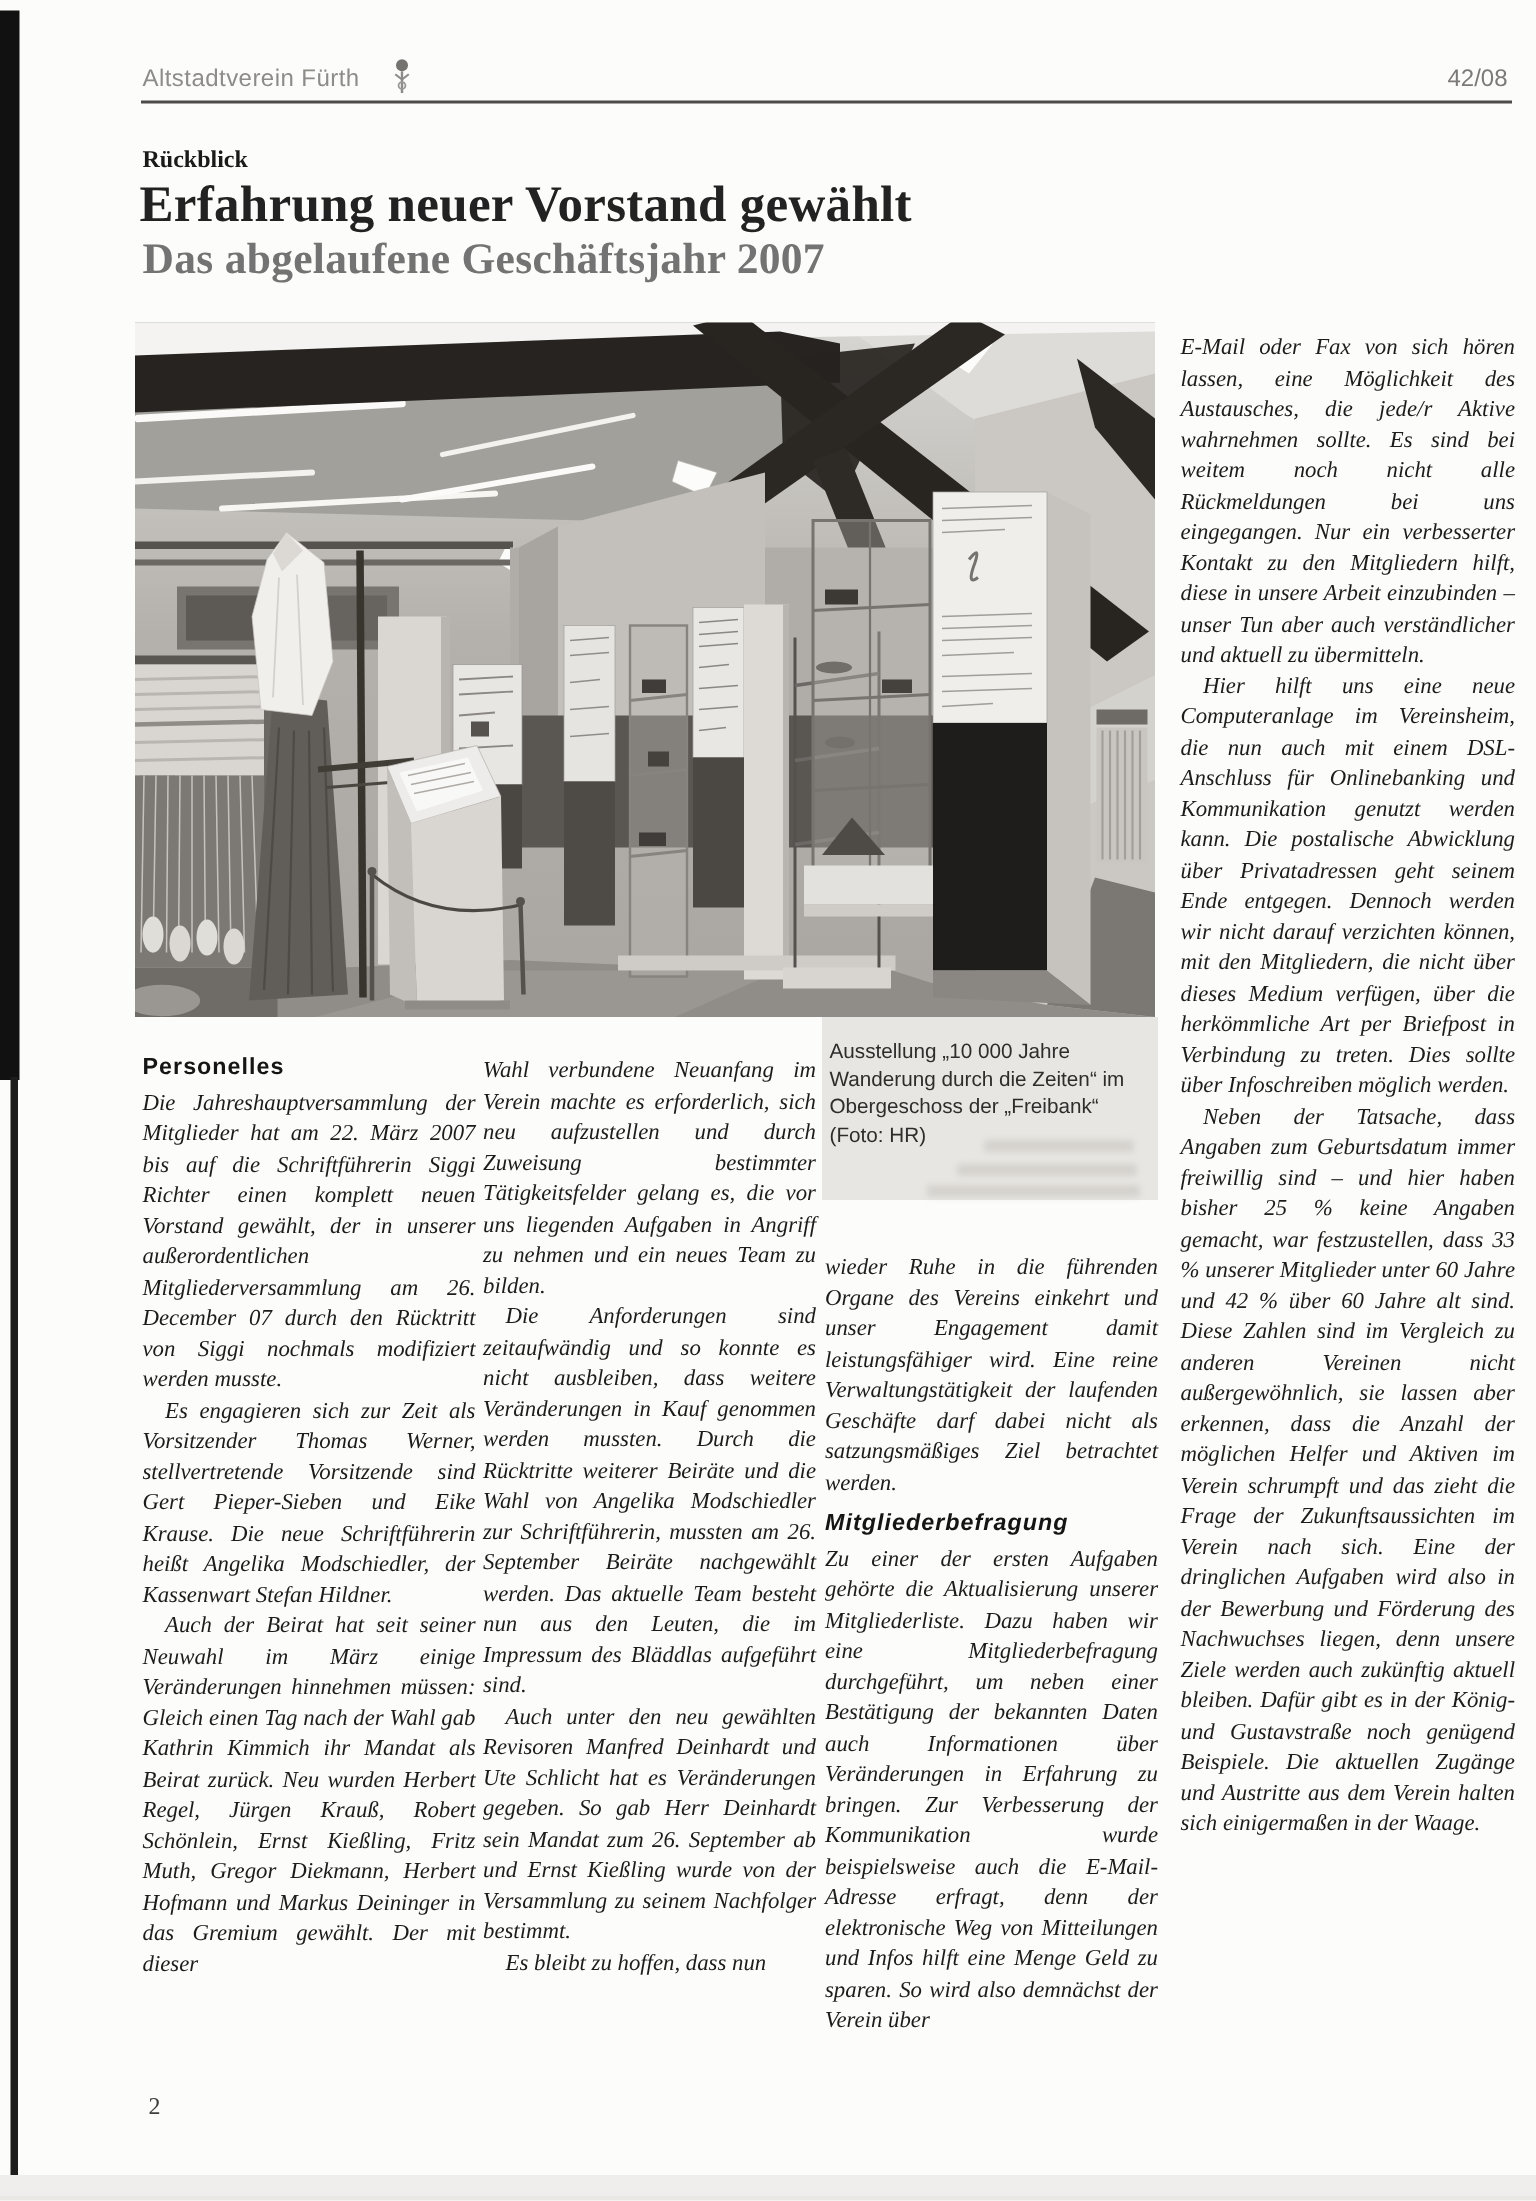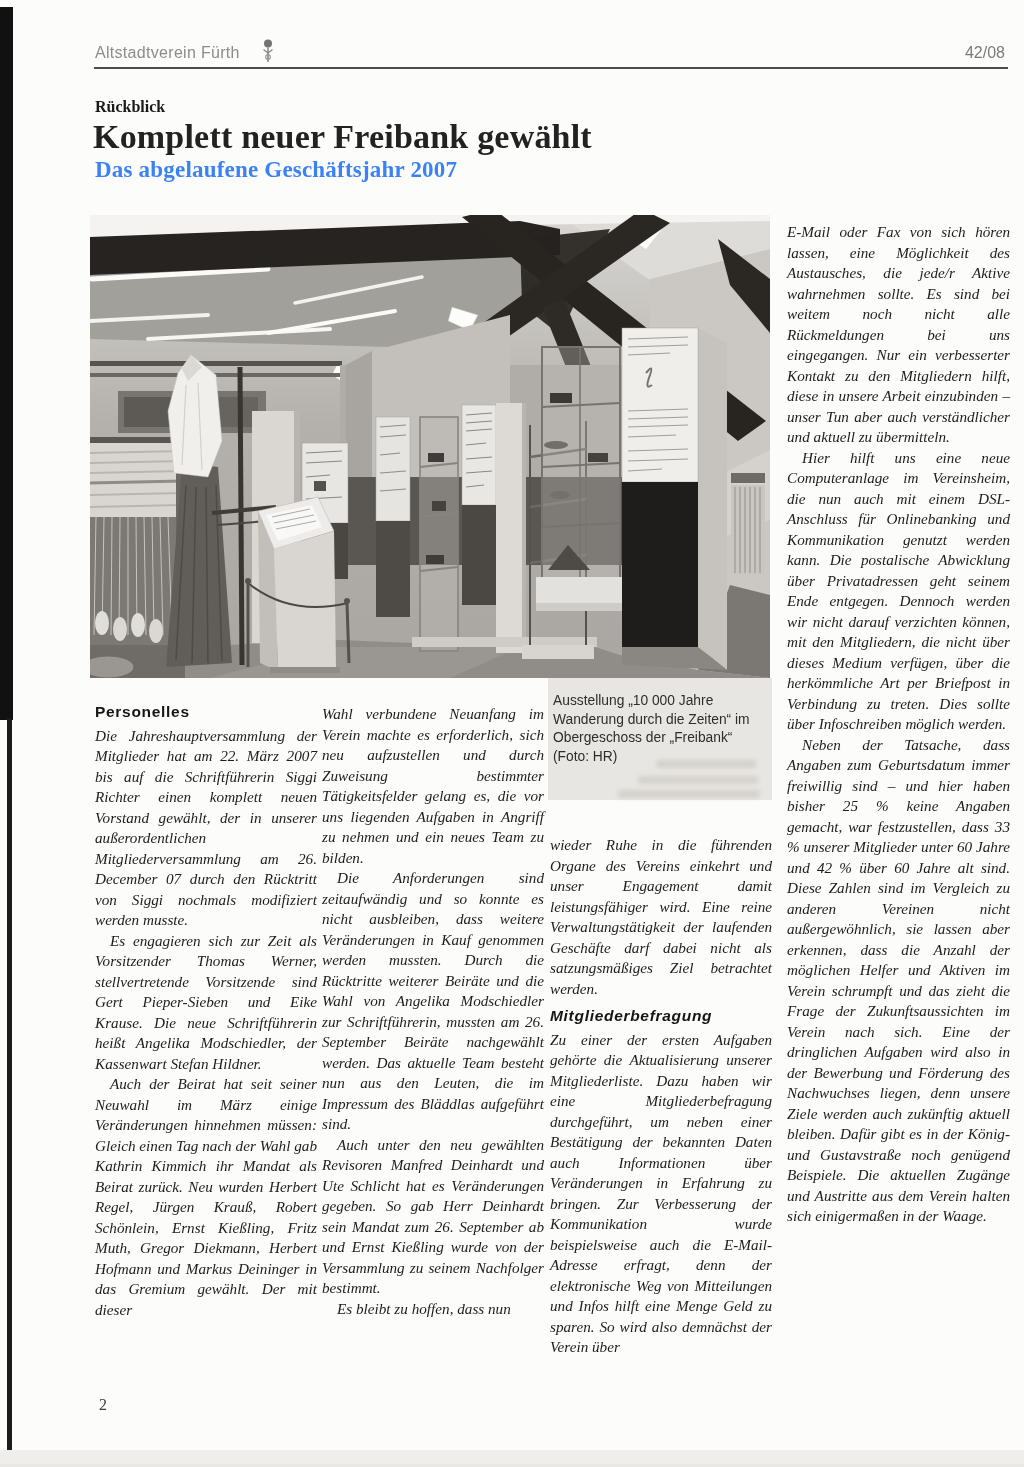--- a/index.html
+++ b/index.html
@@ -12,22 +12,22 @@
   .brand{position:absolute;left:95px;top:44px;font-family:"Liberation Sans",sans-serif;
          font-size:16px;color:#8d8c89;letter-spacing:.3px;}
   .logo{position:absolute;left:258px;top:38px;}
   .issue{position:absolute;right:19px;top:44px;font-family:"Liberation Sans",sans-serif;
          font-size:16px;color:#7b7a77;}
   .rule{position:absolute;left:94px;top:67px;width:914px;height:2px;background:#4c4b49;}
   
   .kicker{position:absolute;left:95px;top:98px;font-size:16px;font-weight:bold;color:#1a1a1a;}
   .title{position:absolute;left:93px;top:118px;margin:0;font-size:34px;font-weight:bold;
          color:#222;letter-spacing:.2px;}
-  .subtitle{position:absolute;left:95px;top:157px;margin:0;font-size:23px;font-weight:bold;
-            color:#3b82f6;letter-spacing:.2px;}
+  .subtitle{position:absolute;left:95px;top:157px;margin:0;font-size:29px;font-weight:bold;
+            color:#737373;letter-spacing:.2px;}
   
   .photo{position:absolute;left:90px;top:215px;width:680px;height:463px;background:#b3b0ab;}
   .photo svg{display:block;}
   
   .caption-bg{position:absolute;left:548px;top:678px;width:224px;height:122px;background:#e8e6e2;}
   .ghost{position:absolute;background:#cdcac5;filter:blur(2px);border-radius:2px;opacity:.7;}
   .caption{position:absolute;left:553px;top:692px;width:211px;font-family:"Liberation Sans",sans-serif;
            font-size:13.8px;line-height:18.6px;color:#2d2d2c;}
   
   .col{position:absolute;font-size:15.2px;line-height:20.5px;text-align:justify;color:#1c1c1b;
@@ -56,21 +56,21 @@
   <svg class="logo" width="20" height="27" viewBox="0 0 20 27">
     <circle cx="10" cy="5.5" r="4" fill="#757370"></circle>
     <line x1="10" y1="9.5" x2="10" y2="24" stroke="#8d8b88" stroke-width="1.6"></line>
     <path d="M10,15 L5.5,11.5 M10,15 L14.5,11.5" stroke="#8d8b88" stroke-width="1.4" fill="none"></path>
     <circle cx="10" cy="19" r="2.3" fill="none" stroke="#9a9895" stroke-width="1.2"></circle>
   </svg>
   <span class="issue">42/08</span>
   <div class="rule"></div>
 
   <div class="kicker">Rückblick</div>
-  <h1 class="title">Komplett neuer Freibank gewählt</h1>
+  <h1 class="title">Erfahrung neuer Vorstand gewählt</h1>
   <h2 class="subtitle">Das abgelaufene Geschäftsjahr 2007</h2>
 
   <div class="photo">
     <svg width="680" height="463" viewBox="0 0 680 463">
       <defs>
         <linearGradient id="wallG" x1="0" y1="0" x2="0" y2="1">
           <stop offset="0" stop-color="#d8d6d2"></stop>
             <stop offset=".45" stop-color="#b4b1ac"></stop>
           <stop offset="1" stop-color="#a9a6a1"></stop>
         </linearGradient>

